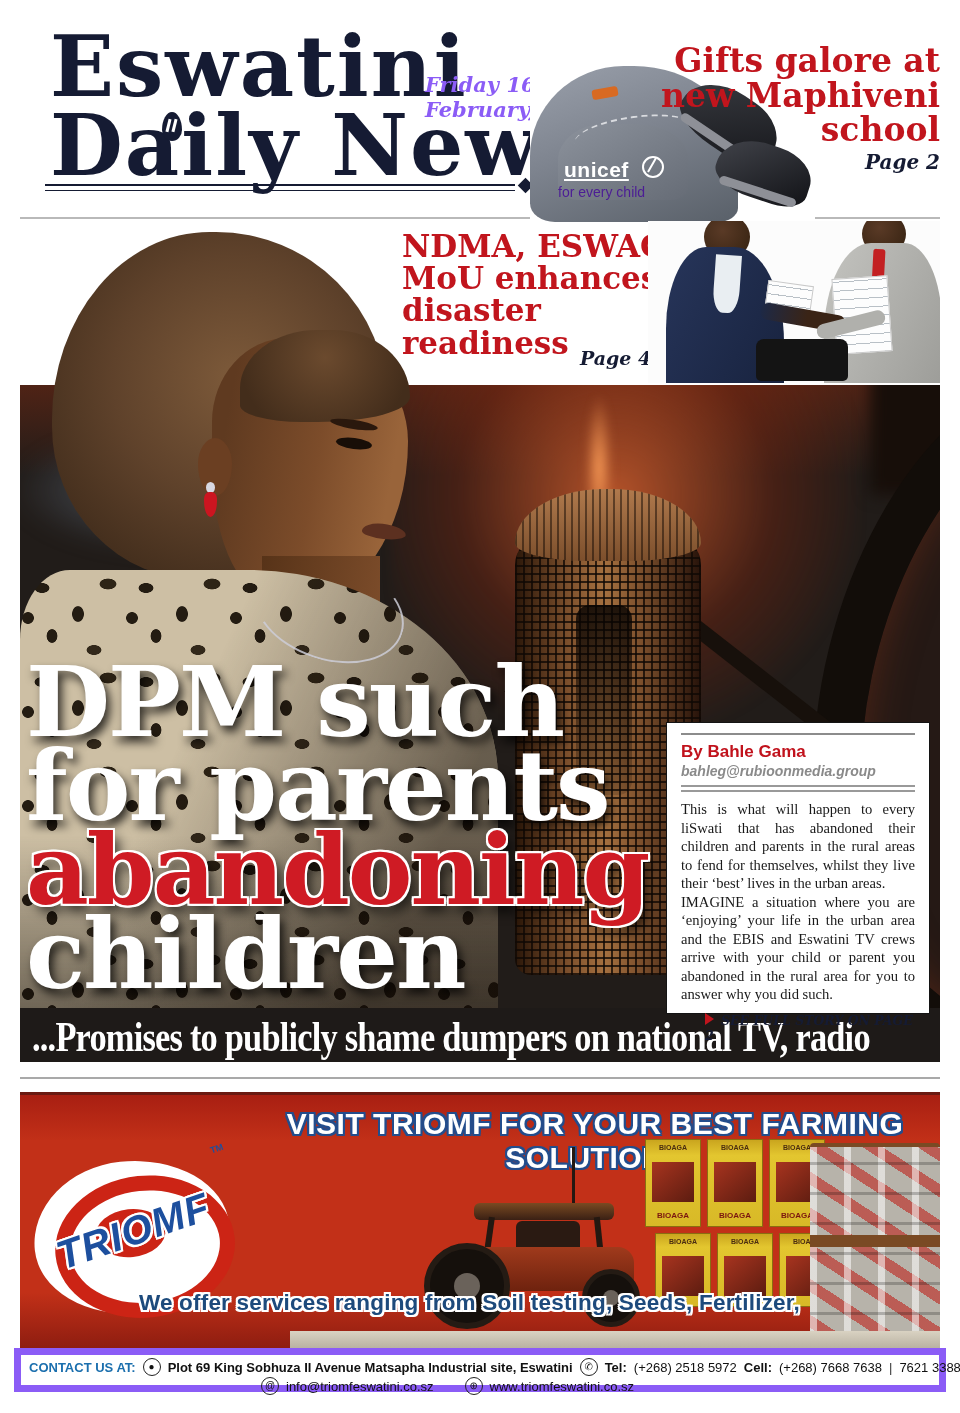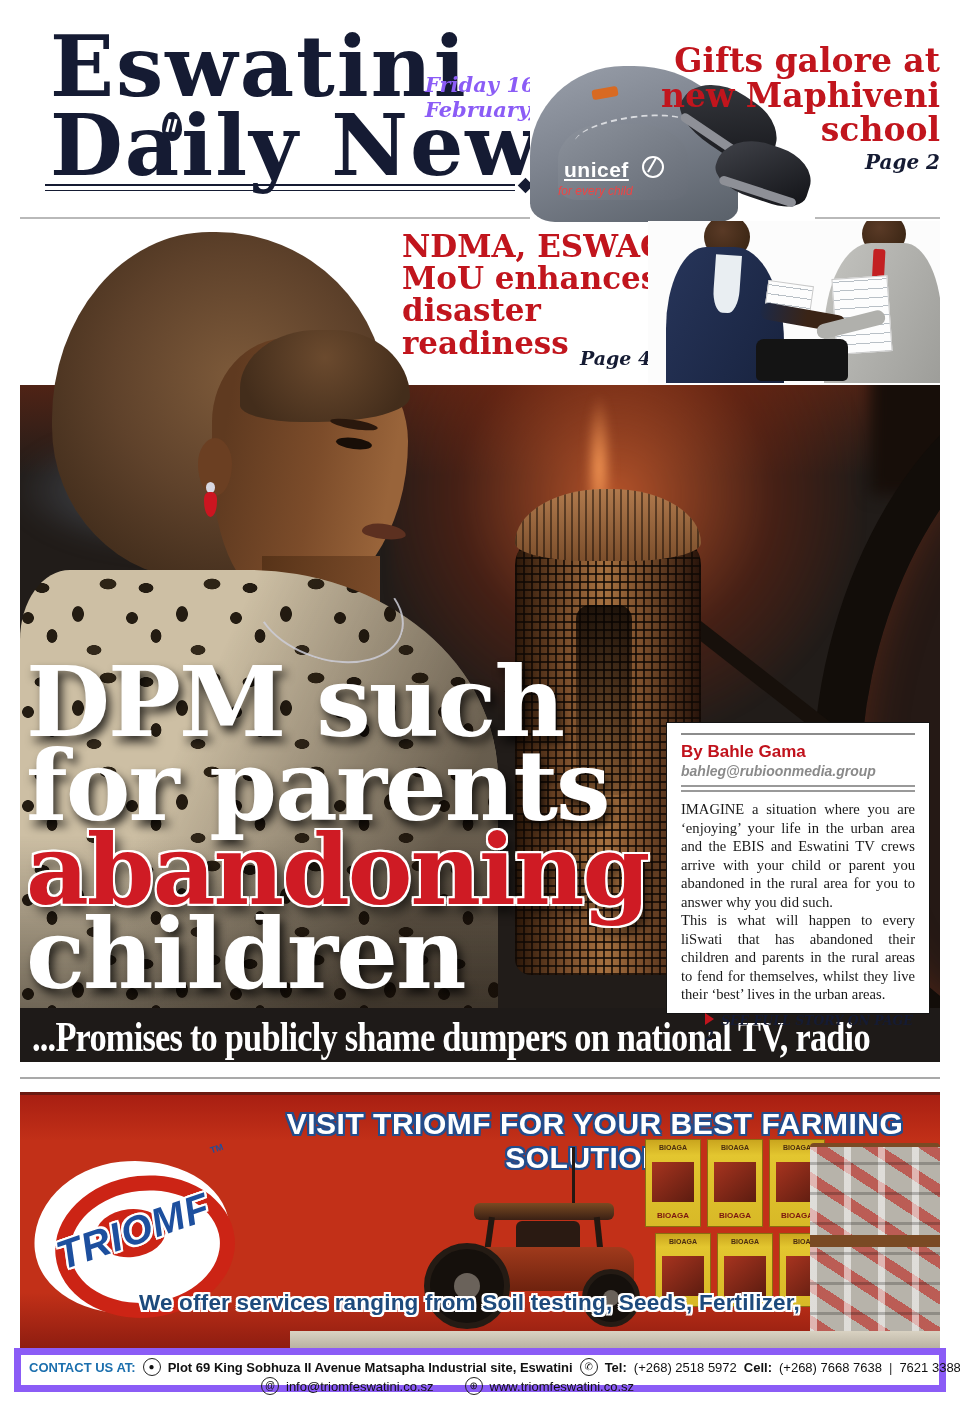--- a/index.html
+++ b/index.html
@@ -21,21 +21,21 @@
   .rule-gray{left:20px;top:217px;width:920px;border-top:2px solid #b9b9b9;z-index:0;}
 
   
   .gifts-photo{left:530px;top:52px;width:285px;height:172px;background:#fff;z-index:2;}
   .bagpack{left:0;top:14px;width:208px;height:156px;background:linear-gradient(160deg,#9aa0ab 0%,#7e848f 45%,#596069 100%);
            border-radius:45% 50% 10% 12%/58% 55% 9% 12%;}
   .bag-pocket{left:28px;top:72px;width:130px;height:76px;background:linear-gradient(150deg,#8c929c,#666c76);
               border-radius:35% 40% 14% 16%/48% 45% 16% 18%;}
   .bag-zip{left:44px;top:64px;width:120px;height:36px;border-top:2px dashed #d9dbdf;border-radius:50%;transform:rotate(-8deg);}
   .unicef-text{left:34px;top:106px;color:#fff;font-size:21px;font-weight:bold;letter-spacing:.5px;text-decoration:underline;}
-  .unicef-sub{left:28px;top:132px;color:#ef4444;font-size:12px;font-style:italic;}
+  .unicef-sub{left:28px;top:132px;color:#4c1d95;font-size:14px;}
   .unicef-globe{left:112px;top:104px;width:18px;height:18px;border:2px solid #fff;border-radius:50%;}
   .unicef-globe:before{content:"";position:absolute;left:7px;top:-1px;width:2px;height:16px;background:#fff;transform:rotate(30deg);}
   .bag-logo{left:62px;top:36px;width:26px;height:10px;background:#d86a22;border-radius:3px;transform:rotate(-10deg);}
   .shoe1{left:148px;top:40px;width:104px;height:60px;background:linear-gradient(140deg,#3a3c42,#141519);border-radius:48% 40% 30% 46%/60% 52% 30% 34%;transform:rotate(34deg);}
   .shoe2{left:186px;top:92px;width:96px;height:56px;background:linear-gradient(140deg,#43454c,#101115);border-radius:46% 42% 32% 44%/58% 50% 32% 36%;transform:rotate(18deg);}
   .shoe-sole{position:absolute;left:8%;bottom:6%;width:84%;height:9px;background:#8e9097;border-radius:5px;}
   .gifts-head{left:640px;top:44px;width:300px;text-align:right;color:#c1151d;
               font-family:"DejaVu Serif",serif;font-weight:bold;font-size:33px;line-height:1.05;z-index:3;}
   .gifts-page{left:640px;top:150px;width:300px;text-align:right;color:#151b33;
               font-family:"DejaVu Serif",serif;font-style:italic;font-weight:bold;font-size:20px;z-index:3;}
@@ -296,22 +296,22 @@
     <div class="red">abandoning</div>
     <div>children</div>
   </div>
 
   <div class="a article-box">
     <div class="article-rule-top"></div>
     <div class="byline">By Bahle Gama</div>
     <div class="byline-email">bahleg@rubioonmedia.group</div>
     <div class="article-rule-dbl"></div>
     <div class="article-body">
+      <div>This is what will happen to every liSwati that has abandoned their children and parents in the rural areas to fend for themselves, whilst they live their ‘best’ lives in the urban areas.</div>
       <div>IMAGINE a situation where you are ‘enjoying’ your life in the urban area and the EBIS and Eswatini TV crews arrive with your child or parent you abandoned in the rural area for you to answer why you did such.</div>
-      <div>This is what will happen to every liSwati that has abandoned their children and parents in the rural areas to fend for themselves, whilst they live their ‘best’ lives in the urban areas.</div>
     </div>
     <div class="see-more"><span class="see-arrow"></span><span>SEE FULL STORY ON PAGE 2</span></div>
   </div>
 
   <div class="a subhead-strip">
     <span class="subhead-text">...Promises to publicly shame dumpers on national TV, radio</span>
   </div>
   <div class="a rule-gray2"></div>
 
   <div class="a ad">

